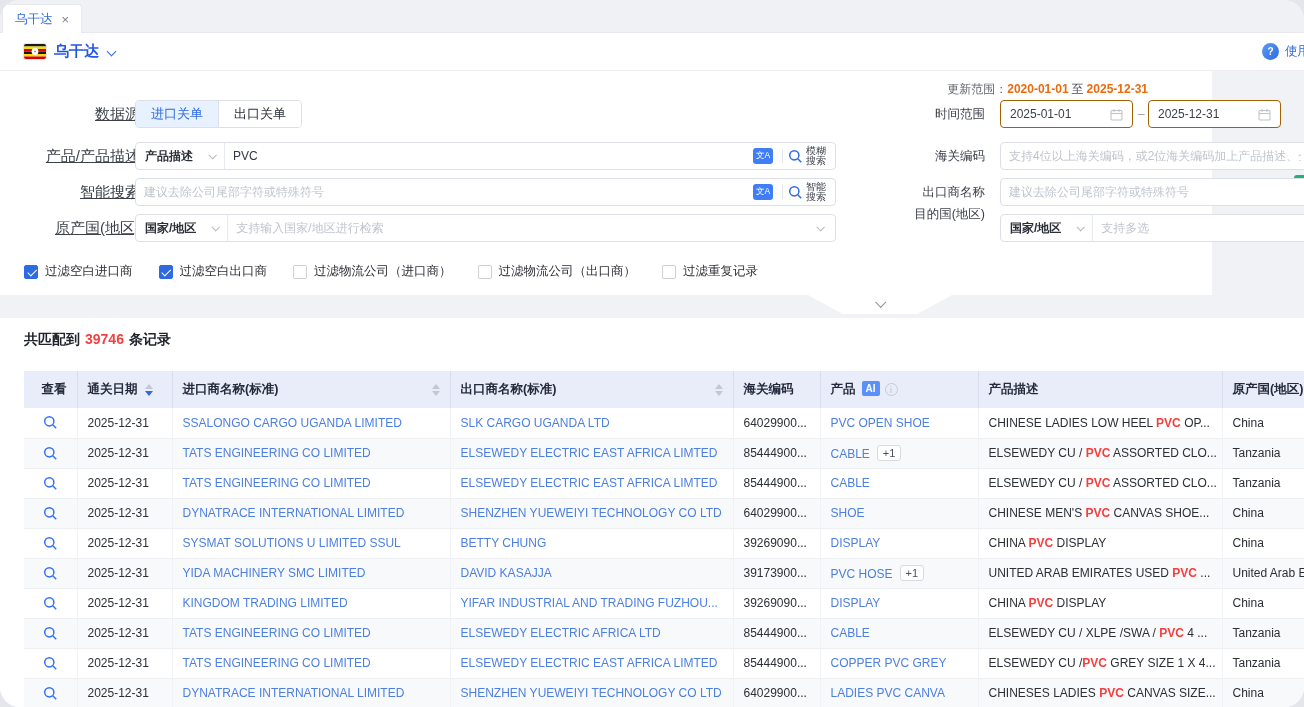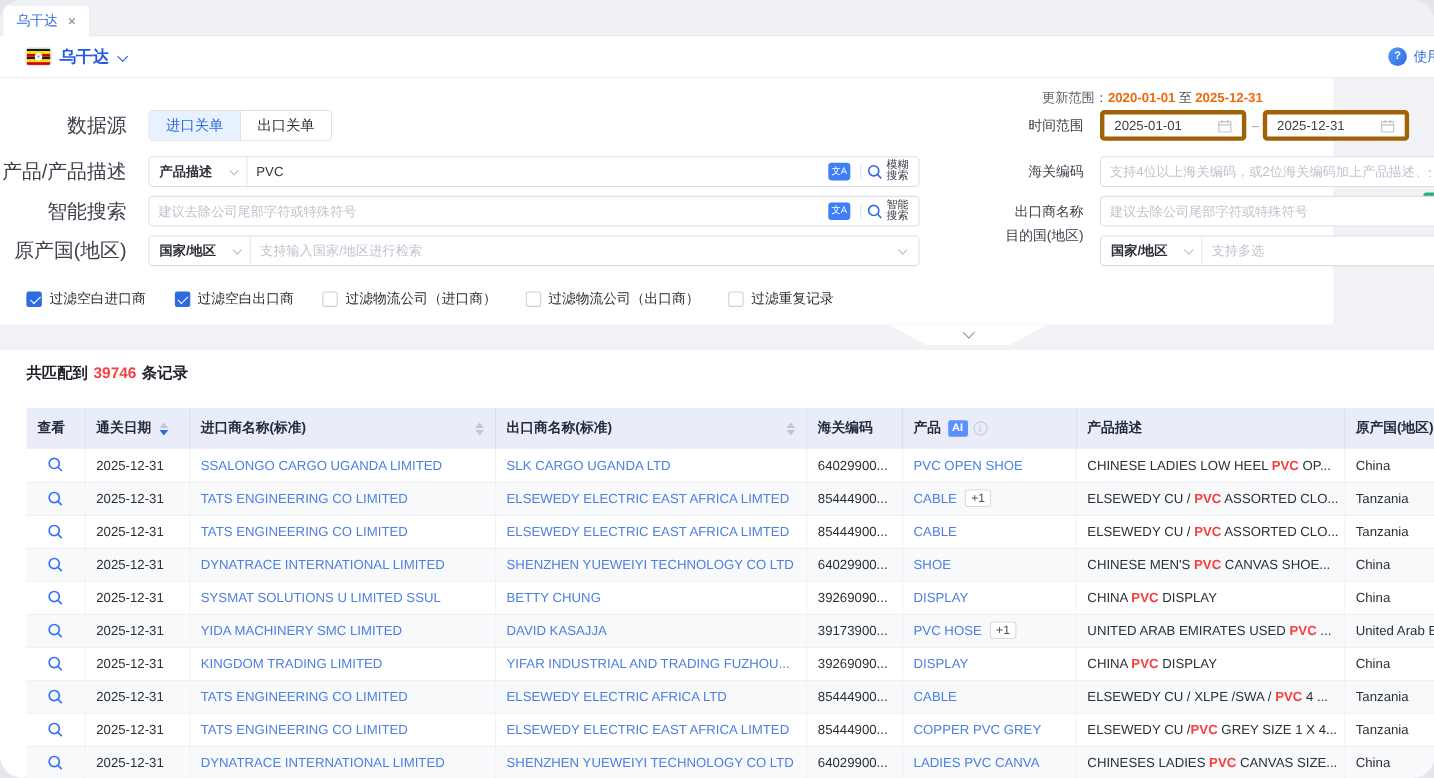--- a/index.html
+++ b/index.html
@@ -20,61 +20,61 @@
   .hdr { position:absolute; left:0; top:33px; width:1304px; height:38px; background:#fff; border-bottom:1px solid #eceef3; }
   .flag { position:absolute; left:24px; top:11px; width:22px; height:15px; border-radius:2px; overflow:hidden; box-shadow:0 0 0 1px #e3e5ea; }
   .country { position:absolute; left:54px; top:9px; font-size:15px; font-weight:bold; color:#2557e6; }
   .chev { display:inline-block; width:7px; height:7px; border-right:1.6px solid #2e6ae0; border-bottom:1.6px solid #2e6ae0; transform:rotate(45deg); }
   .hdr-chev { position:absolute; left:108px; top:15px; }
   .help { position:absolute; left:1262px; top:10px; display:flex; align-items:center; gap:6px; white-space:nowrap; }
   .help-ic { width:17px; height:17px; border-radius:50%; background:linear-gradient(135deg,#5b9bf8,#2e6ae0); color:#fff; font-size:10px; text-align:center; line-height:17px; font-weight:bold; }
   .help-tx { color:#2e6ae0; font-size:12.5px; }
   
   .form { position:absolute; left:0; top:71px; width:1212px; height:224px; background:#fff; }
-  .lblL { position:absolute; left:0; width:115px; text-align:right; line-height:28px; color:#3c4049; font-size:18px; }
+  .lblL { position:absolute; left:25px; width:115px; text-align:right; line-height:28px; color:#3c4049; font-size:15px;text-decoration:underline; }
   .lblR { position:absolute; left:872px; width:113px; text-align:right; line-height:28px; color:#3c4049; font-size:12.5px; }
   .upd { position:absolute; right:64px; top:10px; font-size:12px; color:#60646c; }
   .upd b { color:#ed6a0c; font-weight:bold; }
   .upd .zhi { color:#4a4e57; font-weight:normal; padding:0 3px; }
   .seg { position:absolute; left:135px; top:29px; height:28px; display:flex; border:1px solid #dcdfe6; border-radius:4px; overflow:hidden; background:#fff; }
   .seg-btn { padding:0 15px; line-height:26px; font-size:13px; color:#2b2f38; background:#fff; cursor:pointer; }
   .seg-btn.on { background:#e7f1ff; color:#2e6ae0; }
   .seg-btn + .seg-btn { border-left:1px solid #dcdfe6; }
   .box { position:absolute; height:28px; border:1px solid #dcdfe6; border-radius:4px; background:#fff; display:flex; align-items:center; }
   .inp { flex:1; min-width:0; height:100%; border:none; outline:none; background:transparent; padding:0 8px; font:12px "Liberation Sans","DejaVu Sans",sans-serif; color:#33373f; }
   .inp::placeholder { color:#bfc4cd; }
   .sel { display:flex; align-items:center; gap:16px; height:100%; padding:0 9px; border-right:1px solid #e6e9ef; cursor:pointer; }
   .sel-tx { font-size:12px; font-weight:bold; color:#2b2f38; }
   .chev-g { width:6px; height:6px; border-right:1.4px solid #b6bac4; border-bottom:1.4px solid #b6bac4; transform:rotate(45deg) translateY(-1px); }
   .ticon { width:20px; height:16px; border-radius:3px; background:#3f7ef7; color:#fff; font-size:8.5px; display:flex; align-items:center; justify-content:center; margin-right:4px; cursor:pointer; flex:none; }
   .vdiv { width:1px; height:14px; background:#e2e5ea; margin:0 5px; flex:none; }
   .srch { display:flex; align-items:center; gap:3px; padding-right:8px; cursor:pointer; flex:none; }
   .stack { font-size:10px; line-height:10.5px; color:#3c4049; width:21px; }
-  .datebox { position:absolute; height:28px; border:4px solid #a16207; border-radius:4px; background:#fff; display:flex; align-items:center; padding:0 9px; color:#3a3f49; }
+  .datebox { position:absolute; height:28px; border:1px solid #a16207; border-radius:4px; background:#fff; display:flex; align-items:center; padding:0 9px; color:#3a3f49; }
   .datebox .dt { flex:1; font-size:12px; }
   .dash { position:absolute; top:29px; line-height:28px; color:#9a9ea8; }
   .greenbtn { position:absolute; left:1294px; top:104px; width:18px; height:18px; border-radius:3px; background:#22b07d; }
   .cbrow { position:absolute; left:24px; top:192px; display:flex; align-items:center; gap:26px; }
   .cbi { display:flex; align-items:center; gap:7px; cursor:pointer; }
   .cb { width:14px; height:14px; border-radius:2px; border:1px solid #cdd0d6; background:#fff; position:relative; flex:none; }
   .cb.on { background:#2e6ae0; border-color:#2e6ae0; }
   .cb.on::after { content:""; position:absolute; left:4.5px; top:1.5px; width:3.5px; height:7.5px; border:solid #fff; border-width:0 1.8px 1.8px 0; transform:rotate(45deg); }
   .cbl { color:#2c2f35; font-size:12.5px; }
   
   .notch { position:absolute; left:808px; top:295px; width:144px; height:19px; background:#fff;
            clip-path:polygon(0 0,100% 0,76% 100%,24% 100%); display:flex; align-items:flex-start; justify-content:center; cursor:pointer; }
   .notch .chev-g { border-color:#8e93a6; margin-top:4px; width:8px; height:8px; }
   
   .results { position:absolute; left:0; top:318px; width:1304px; height:389px; background:#fff; }
   .summary { position:absolute; left:24px; top:13px; font-size:14px; font-weight:bold; color:#20242b; }
   .summary .cnt { color:#f53f3f; margin:0 5px; }
   table { position:absolute; left:24px; top:53px; width:1340px; border-collapse:collapse; table-layout:fixed; }
   th { height:37px; background:#e9edf9; font-size:12.5px; font-weight:bold; color:#252b3d; text-align:left;
        padding:0 10px; border-right:1px solid #d9deee; white-space:nowrap; overflow:hidden; }
-  th.c { text-align:left; }
+  th.c { text-align:right; }
   td { height:30px; padding:0 10px; font-size:12px; color:#2b2f36; border-right:1px solid #f1f2f6; border-bottom:1px solid #eef0f4;
        white-space:nowrap; overflow:hidden; background:#fff; }
   tr.even td { background:#f8f9fb; }
   td.c { text-align:center; }
   a.lnk { color:#4c7fe0; text-decoration:none; cursor:pointer; }
   .hl { color:#f53f3f; font-weight:bold; }
   .badge { display:inline-block; margin-left:7px; padding:0 5px; height:16px; line-height:14px; border:1px solid #d8dbe0; border-radius:3px; background:#fff; color:#4a4f59; font-size:11px; vertical-align:1px; cursor:pointer; }
   .sorts { display:inline-flex; flex-direction:column; gap:2px; margin-left:7px; vertical-align:middle; cursor:pointer; }
   .tri { width:0; height:0; border-left:4px solid transparent; border-right:4px solid transparent; }
   .tri.up { border-bottom:5px solid #c3c7d4; }

